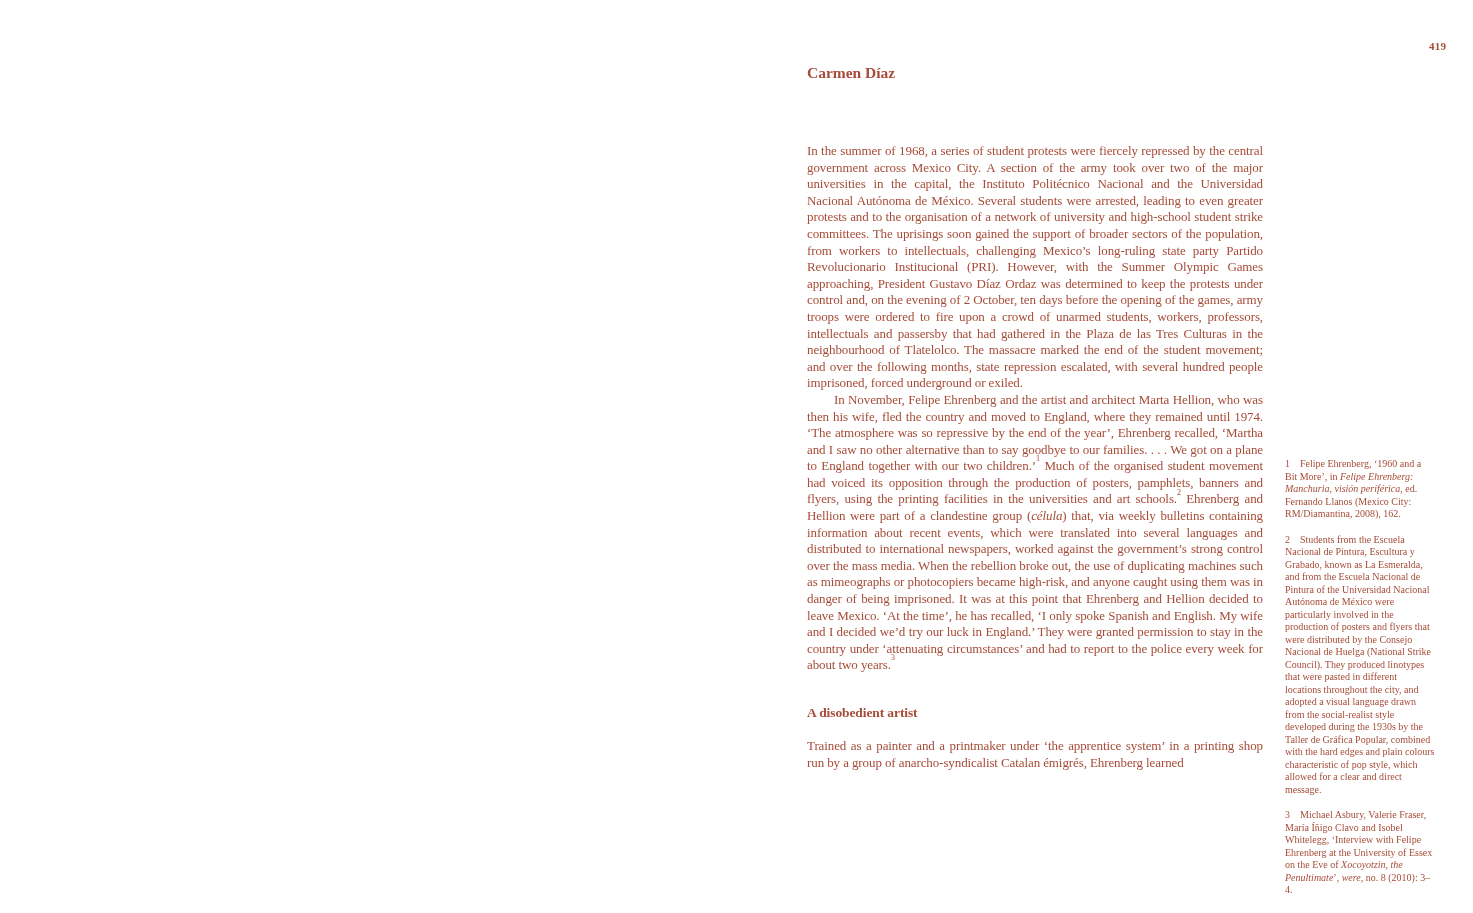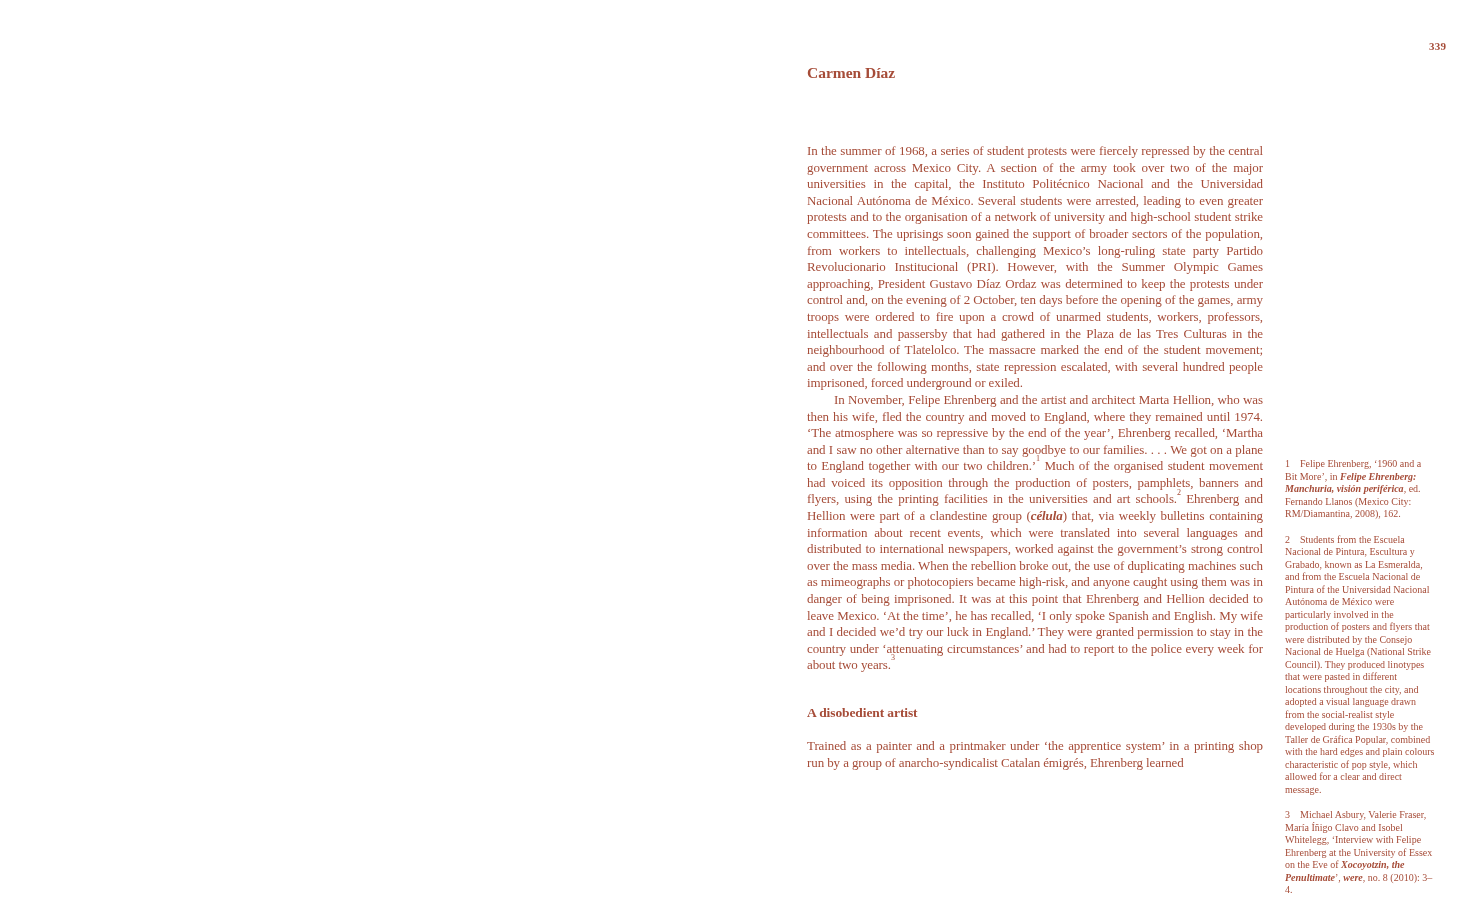--- a/index.html
+++ b/index.html
@@ -39,28 +39,28 @@
   .section-heading{
     margin:30px 0 0 0;
     font-size:13.5px;font-weight:700;line-height:17px;
   }
   .closing-paragraphs{margin-top:17px;}
   .footnotes{
     position:absolute;left:1285px;top:458px;width:150px;
     font-size:10px;line-height:12.5px;text-align:left;
   }
   .footnotes p{margin:0 0 13px 0;}
-  i{font-style:italic;font-weight:bold;}
+  i{font-style:italic;}
 </style>
 </head>
 <body>
 
 <div class="canvas" style="background: rgb(255, 255, 255); color: rgb(166, 76, 56);">
 
-  <div class="page-num">339</div>
+  <div class="page-num">419</div>
 
   <div class="main-col">
 
     <div class="author">Carmen Díaz</div>
 
     <div class="body-text">
       <div>
           <p>In the summer of 1968, a series of student protests were fiercely repressed by the central government across Mexico City. A section of the army took over two of the major universities in the capital, the Instituto Politécnico Nacional and the Universidad Nacional Autónoma de México. Several students were arrested, leading to even greater protests and to the organisation of a network of university and high-school student strike committees. The uprisings soon gained the support of broader sectors of the population, from workers to intellectuals, challenging Mexico’s long-ruling state party Partido Revolucionario Institucional (PRI). However, with the Summer Olympic Games approaching, President Gustavo Díaz Ordaz was determined to keep the protests under control and, on the evening of 2 October, ten days before the opening of the games, army troops were ordered to fire upon a crowd of unarmed students, workers, professors, intellectuals and passersby that had gathered in the Plaza de las Tres Culturas in the neighbourhood of Tlatelolco. The massacre marked the end of the student movement; and over the following months, state repression escalated, with several hundred people imprisoned, forced underground or exiled.</p>
           <p class="indent">In November, Felipe Ehrenberg and the artist and architect Marta Hellion, who was then his wife, fled the country and moved to England, where they remained until 1974. ‘The atmosphere was so repressive by the end of the year’, Ehrenberg recalled, ‘Martha and I saw no other alternative than to say goodbye to our families. . . . We got on a plane to England together with our two children.’<sup>1</sup> Much of the organised student movement had voiced its opposition through the production of posters, pamphlets, banners and flyers, using the printing facilities in the universities and art schools.<sup>2</sup> Ehrenberg and Hellion were part of a clandestine group (<i>célula</i>) that, via weekly bulletins containing information about recent events, which were translated into several languages and distributed to international newspapers, worked against the government’s strong control over the mass media. When the rebellion broke out, the use of duplicating machines such as mimeographs or photocopiers became high-risk, and anyone caught using them was in danger of being imprisoned. It was at this point that Ehrenberg and Hellion decided to leave Mexico. ‘At the time’, he has recalled, ‘I only spoke Spanish and English. My wife and I decided we’d try our luck in England.’ They were granted permission to stay in the country under ‘attenuating circumstances’ and had to report to the police every week for about two years.<sup>3</sup></p>
         </div>

